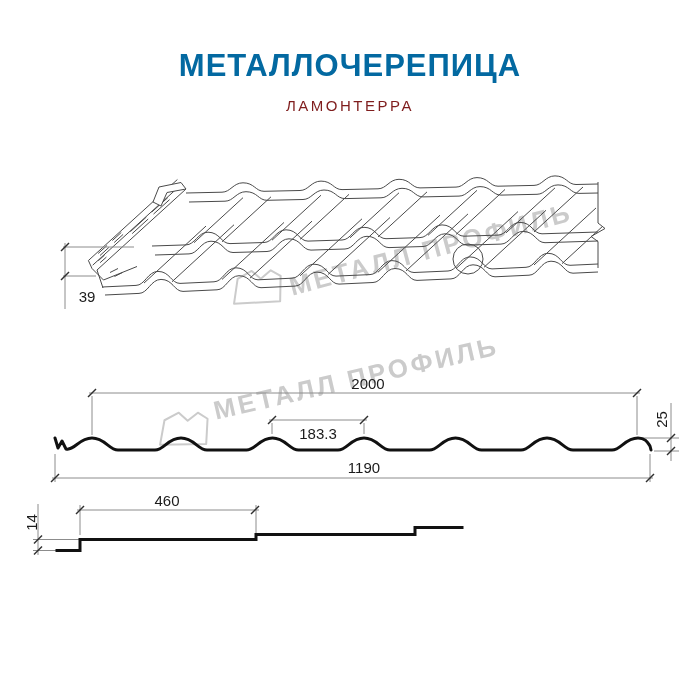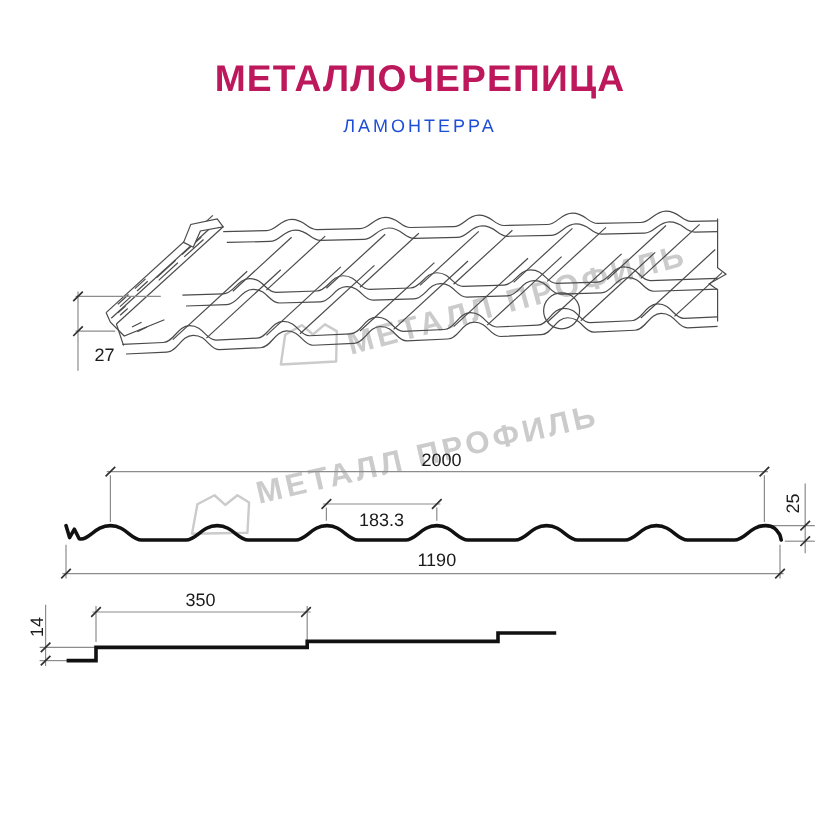--- a/index.html
+++ b/index.html
@@ -1,21 +1,21 @@
 <!DOCTYPE html>
 <html><head>
 <meta charset="utf-8">
 <style>
   html,body{margin:0;padding:0;background:#ffffff;}
   .page{position:relative;width:700px;height:700px;background:#fff;overflow:hidden;
         font-family:"Liberation Sans","DejaVu Sans",sans-serif;}
   .title{position:absolute;left:0;top:48px;width:700px;text-align:center;
-         font-size:31px;font-weight:bold;letter-spacing:1px;color:#be185d;}
+         font-size:31px;font-weight:bold;letter-spacing:1px;color:#0369a1;}
   .subtitle{position:absolute;left:0;top:97px;width:700px;text-align:center;
-         font-size:15px;font-weight:500;letter-spacing:2.5px;color:#1d4ed8;}
+         font-size:15px;font-weight:500;letter-spacing:2.5px;color:#7f1d1d;}
   .wm{position:absolute;font-size:26px;font-weight:bold;letter-spacing:3px;
       color:#cbcbcb;white-space:nowrap;transform-origin:0 50%;}
   .wm1{left:290px;top:272px;transform:rotate(-15deg);}
   .wm2{left:214px;top:396px;transform:rotate(-13deg);}
   svg{position:absolute;left:0;top:0;}
   .dim{position:absolute;width:60px;text-align:center;font-size:15px;color:#1b1b1b;}
   .rot{width:30px;transform:rotate(-90deg);}
   .t1100{left:338px;top:375px;}
   .t1833{left:288px;top:425px;}
   .t25{left:646px;top:411px;}
@@ -150,16 +150,16 @@
 
     <path id="cs-profile" stroke="#111" stroke-width="3" fill="none" stroke-linejoin="round" stroke-linecap="round" d="M 55 438 L 58 448 L 62 441 L 66 449 C 74 451 79 438 92 438 C 105 438 109 450 118 450 L 155 450 C 164 450 168 438 181 438 C 194 438 198 450 207 450 L 246.5 450 C 255.5 450 259.5 438 272.5 438 C 285.5 438 289.5 450 298.5 450 L 338 450 C 347 450 351 438 364 438 C 377 438 381 450 390 450 L 429.5 450 C 438.5 450 442.5 438 455.5 438 C 468.5 438 472.5 450 481.5 450 L 521 450 C 530 450 534 438 547 438 C 560 438 564 450 573 450 L 612 450 C 621 450 625 438 638 438 C 646 438 648 443 650 446 L 651 450"></path>
 
     <path id="step-profile" stroke="#111" stroke-width="3" fill="none" stroke-linecap="square" d="M57,550.5 L80,550.5 L80,539.5 L256,539.5 L256,534.5 L415,534.5 L415,527.5 L462,527.5"></path>
   </svg>
 
   <div class="dim t1100">2000</div>
   <div class="dim t1833">183.3</div>
   <div class="dim rot t25">25</div>
   <div class="dim t1190">1190</div>
-  <div class="dim t350">350</div>
+  <div class="dim t350">460</div>
   <div class="dim rot t14">14</div>
-  <div class="dim t39">27</div>
+  <div class="dim t39">39</div>
 </div>
 
 </body></html>

